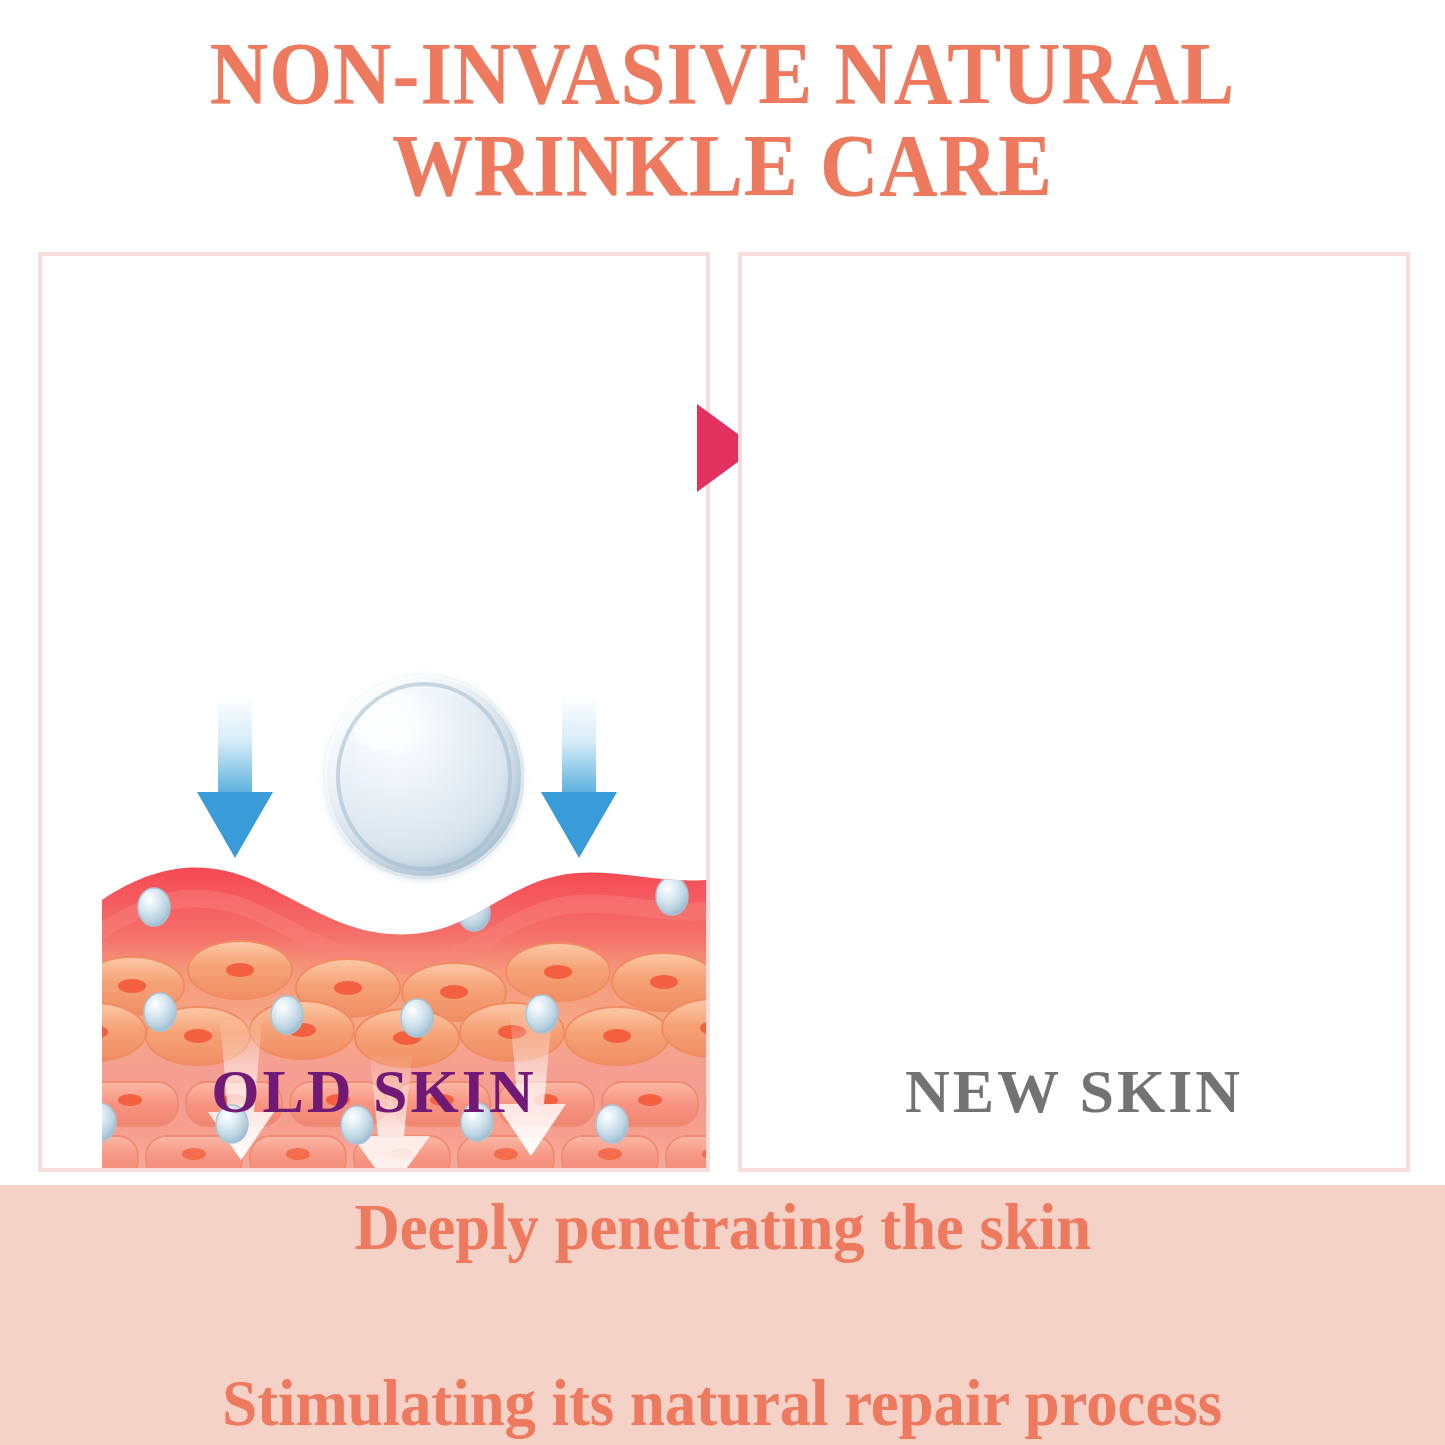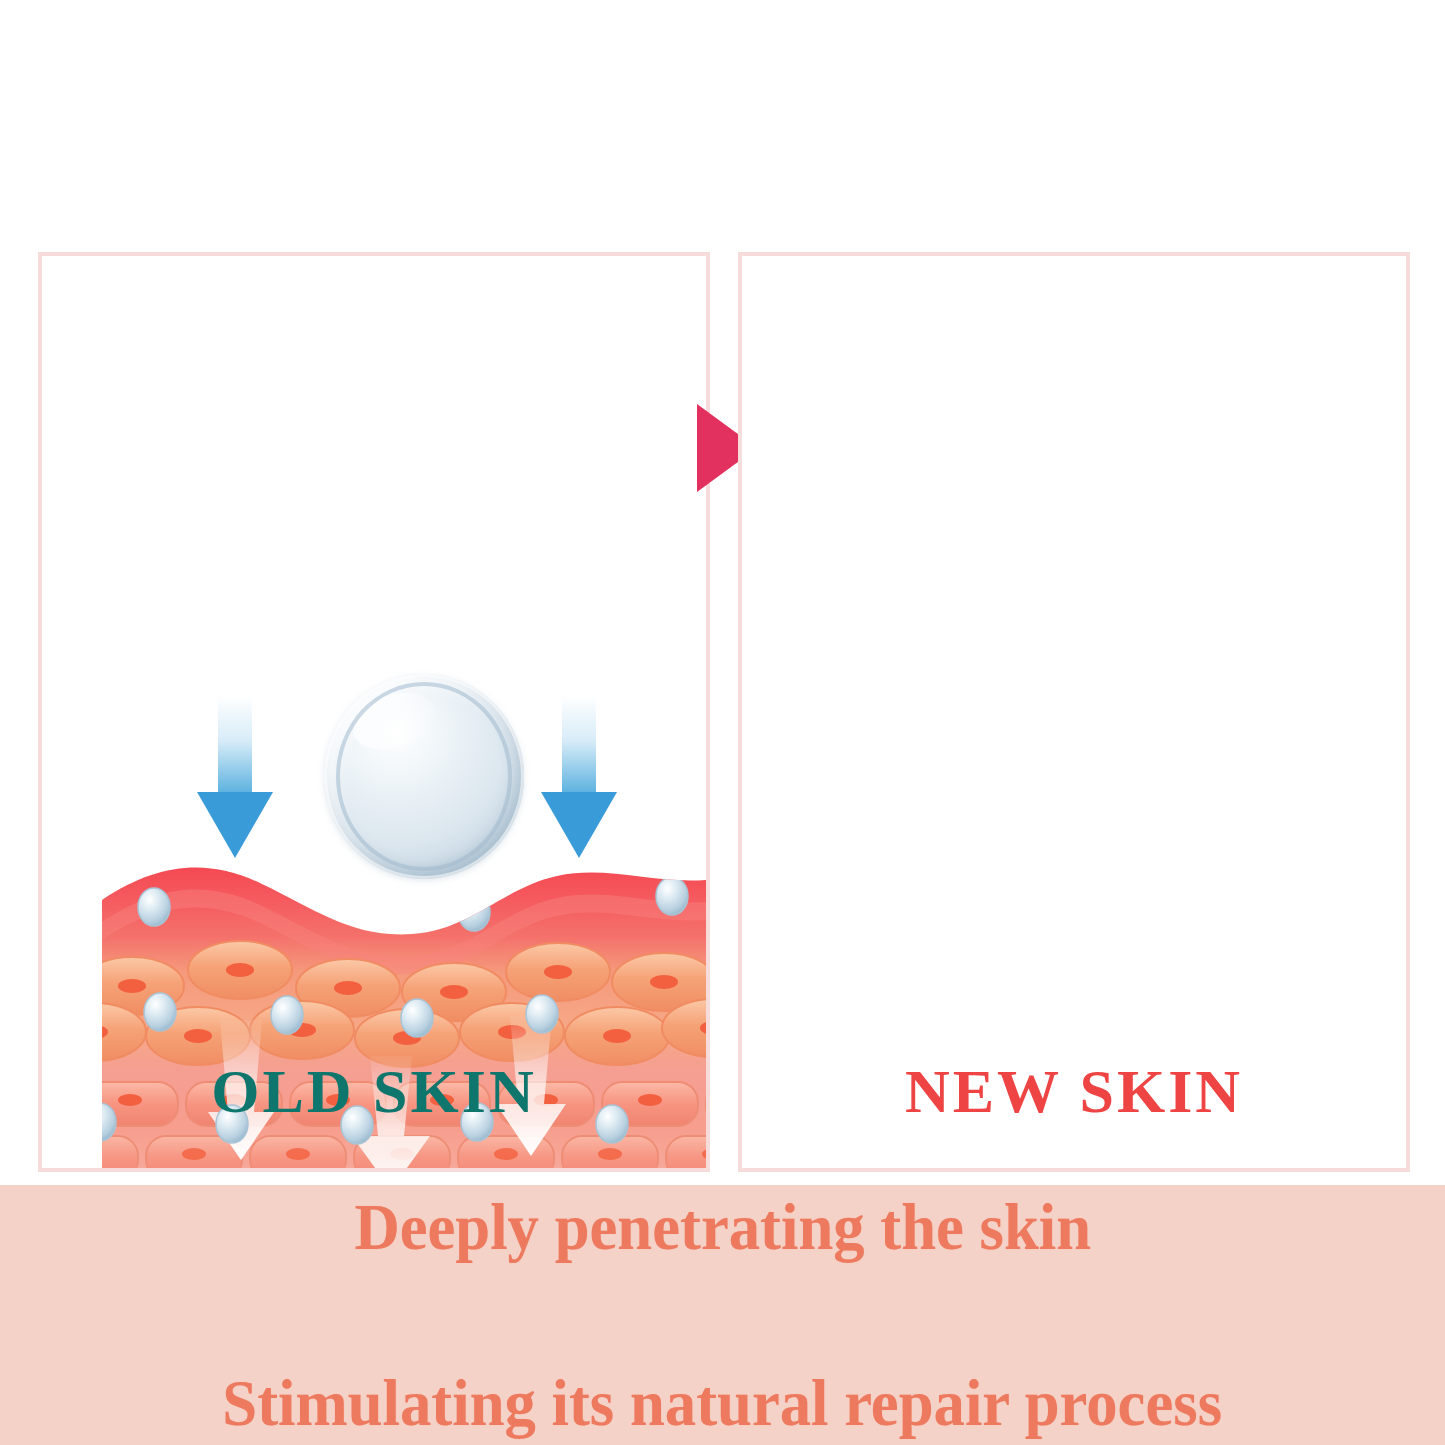--- a/index.html
+++ b/index.html
@@ -42,22 +42,22 @@
 
   .panel-label{
     position:absolute;left:0;width:100%;
     text-align:center;
     font-family:"Liberation Serif", serif;
     font-weight:bold;
     font-size:62px;
     letter-spacing:3px;
     top:800px;
   }
-  #label-old{color:#0f766e;}
-  #label-new{color:#ef4444;}
+  #label-old{color:#701a75;}
+  #label-new{color:#737373;}
 
   
   .droplet{
     position:absolute;
     border-radius:50%;
     background:
       radial-gradient(circle at 36% 28%, #ffffff 0%, #f2f7fa 20%, #dbe6ee 58%, #c5d6e2 82%, #aebfcd 100%);
     box-shadow:
       inset 0 0 0 3px rgba(255,255,255,.55),
       inset -6px -8px 16px rgba(120,150,175,.45),
@@ -132,20 +132,24 @@
     text-shadow:0 0 1px rgba(237,122,94,.3);
   }
   #banner-line1{font-size:66px;line-height:84px;}
   #banner-line2{font-size:66px;line-height:84px;}
 </style>
 </head>
 <body>
 
 <div id="stage">
 
+  <div class="title-block">
+    <span class="title-line">NON-INVASIVE NATURAL</span>
+    <span class="title-line">WRINKLE CARE</span>
+  </div>
 
   <div class="panel" id="panel-old">
 
     <div class="blue-arrow" id="barrow-l1">
       <div class="shaft"></div>
       <div class="head"></div>
     </div>
     <div class="blue-arrow" id="barrow-l2">
       <div class="shaft"></div>
       <div class="head"></div>

